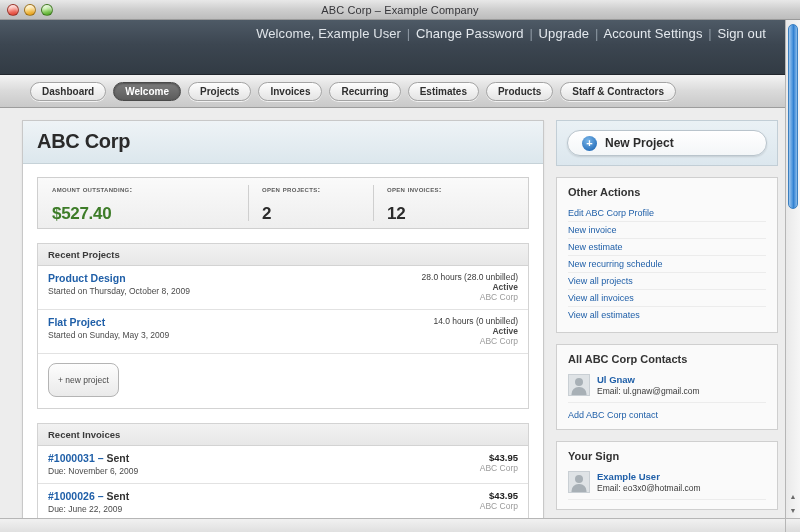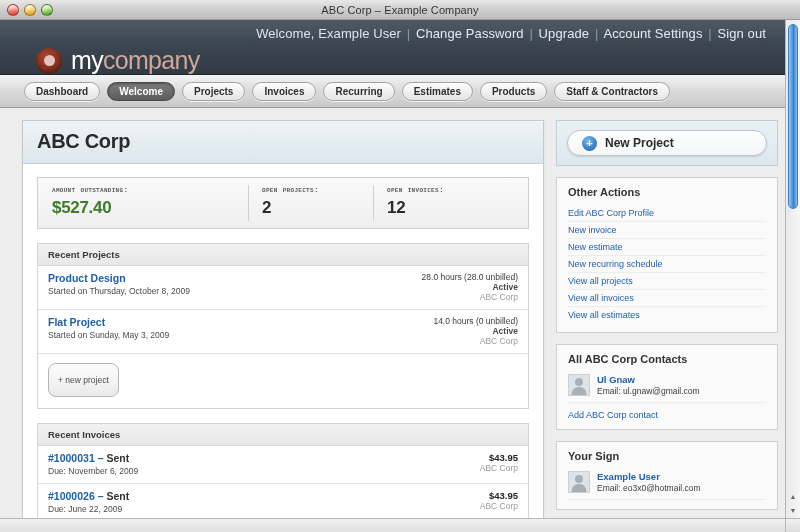--- a/index.html
+++ b/index.html
@@ -68,21 +68,21 @@
   .logo-dot { width: 11px; height: 11px; border-radius: 50%; background: #e4c3bb; }
   .logo-text { font-size: 25px; letter-spacing: -.7px; font-weight: normal; }
   .logo-my { color: #ffffff; }
   .logo-company { color: #cfa79b; }
 
   .navbar {
     height: 33px;
     background: linear-gradient(to bottom, #f4f4f4 0%, #dadada 50%, #c9c9c9 100%);
     border-bottom: 1px solid #9d9d9d;
     display: flex; align-items: center; gap: 7px;
-    padding-left: 24px;
+    padding-left: 30px;
   }
   .tab {
     height: 19px; padding: 0 11px; border-radius: 10px;
     border: 1px solid #a4a4a4;
     background: linear-gradient(to bottom, #fdfdfd, #e4e4e4);
     font-size: 10px; color: #2f2f2f; font-weight: bold;
     display: flex; align-items: center;
     box-shadow: 0 1px 0 rgba(255,255,255,.7);
     cursor: pointer; white-space: nowrap;
   }
@@ -127,21 +127,21 @@
   .stat + .stat::before {
     content: ""; position: absolute; left: 0; top: 7px; bottom: 7px;
     width: 1px; background: #cfcfcf;
   }
   .stat-1 { width: 210px; }
   .stat-2 { width: 125px; }
   .stat-3 { width: 155px; }
   .stat-label {
     font-size: 8px; color: #5c5c5c; font-weight: bold;
     font-variant: small-caps; text-transform: lowercase;
-    letter-spacing: .3px; margin-bottom: 4px; font-family: Liberation Mono, monospace;
+    letter-spacing: .3px; margin-bottom: 10px;
   }
   .stat-value { font-size: 17px; font-weight: bold; color: #2b2b2b; letter-spacing: -.3px; }
   .stat-value.money { color: #3d7c28; }
 
   .section { margin: 14px 14px 0 14px; border: 1px solid #d3d3d3; border-bottom: none; }
   .section-head {
     background: linear-gradient(to bottom, #f2f2f2, #e7e7e7);
     border-bottom: 1px solid #d3d3d3;
     padding: 5px 10px; font-size: 9.5px; font-weight: bold; color: #3b3b3b;
   }
@@ -278,28 +278,20 @@
         <span>Welcome, Example User</span>
         <span class="sep">|</span>
         <a href="#">Change Password</a>
         <span class="sep">|</span>
         <a href="#">Upgrade</a>
         <span class="sep">|</span>
         <a href="#">Account Settings</a>
         <span class="sep">|</span>
         <a href="#">Sign out</a>
       </div>
-      <div class="logo">
-        <div class="logo-mark">
-          <div class="logo-dot"></div>
-        </div>
-        <div class="logo-text">
-          <span class="logo-my">my</span><span class="logo-company">company</span>
-        </div>
-      </div>
     </div>
 
     <div class="navbar">
       <div class="tab">Dashboard</div>
       <div class="tab active">Welcome</div>
       <div class="tab">Projects</div>
       <div class="tab">Invoices</div>
       <div class="tab">Recurring</div>
       <div class="tab">Estimates</div>
       <div class="tab">Products</div>

